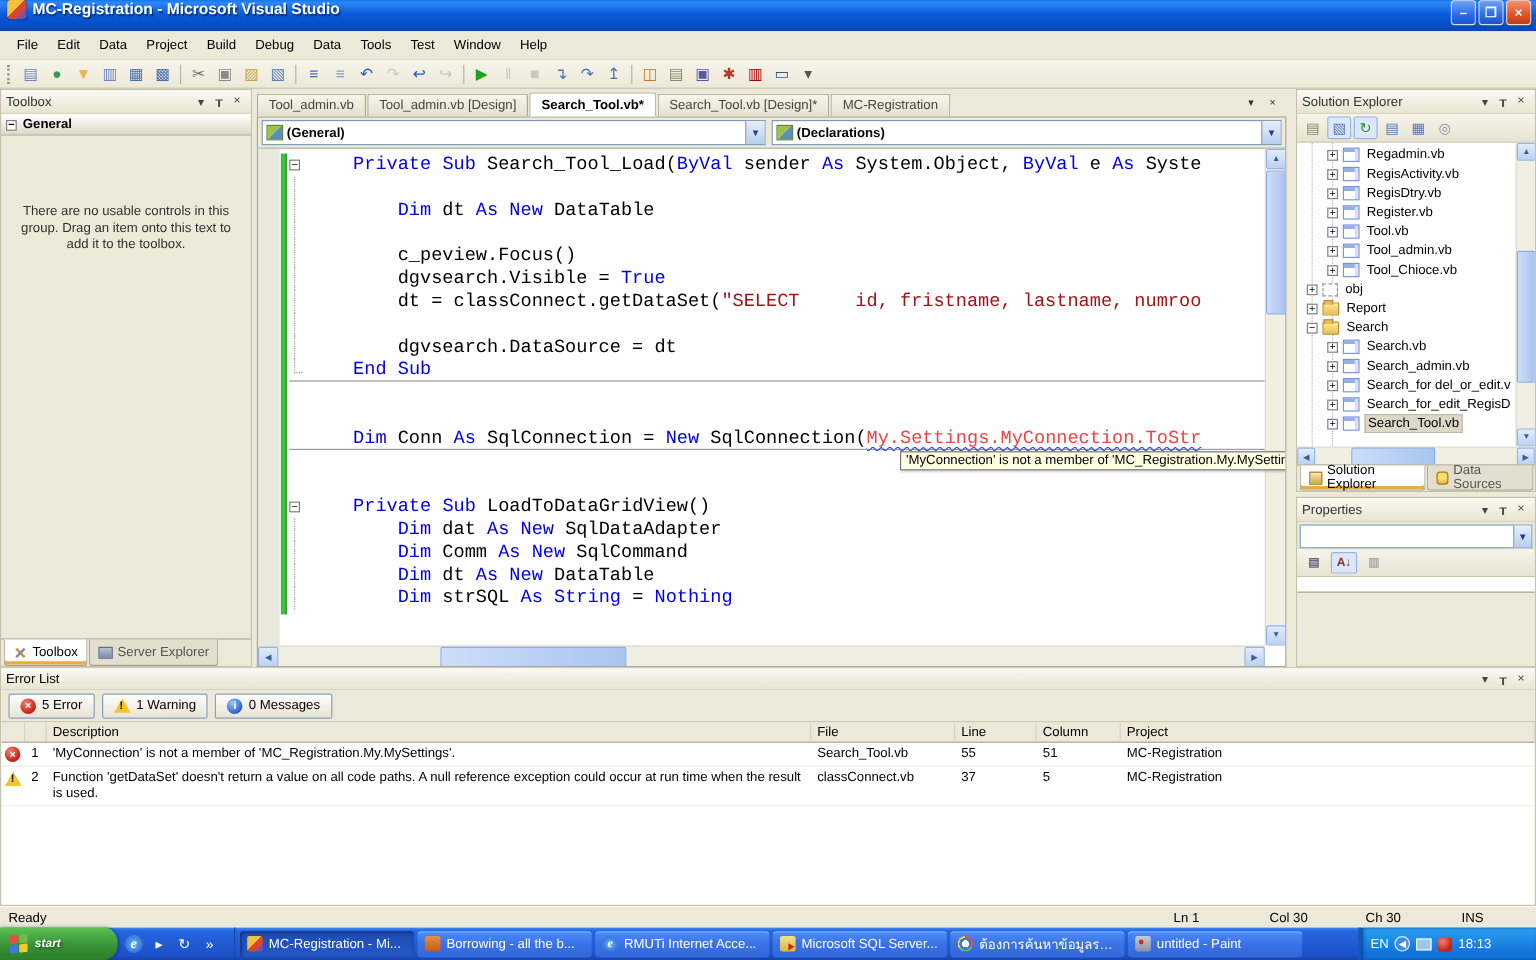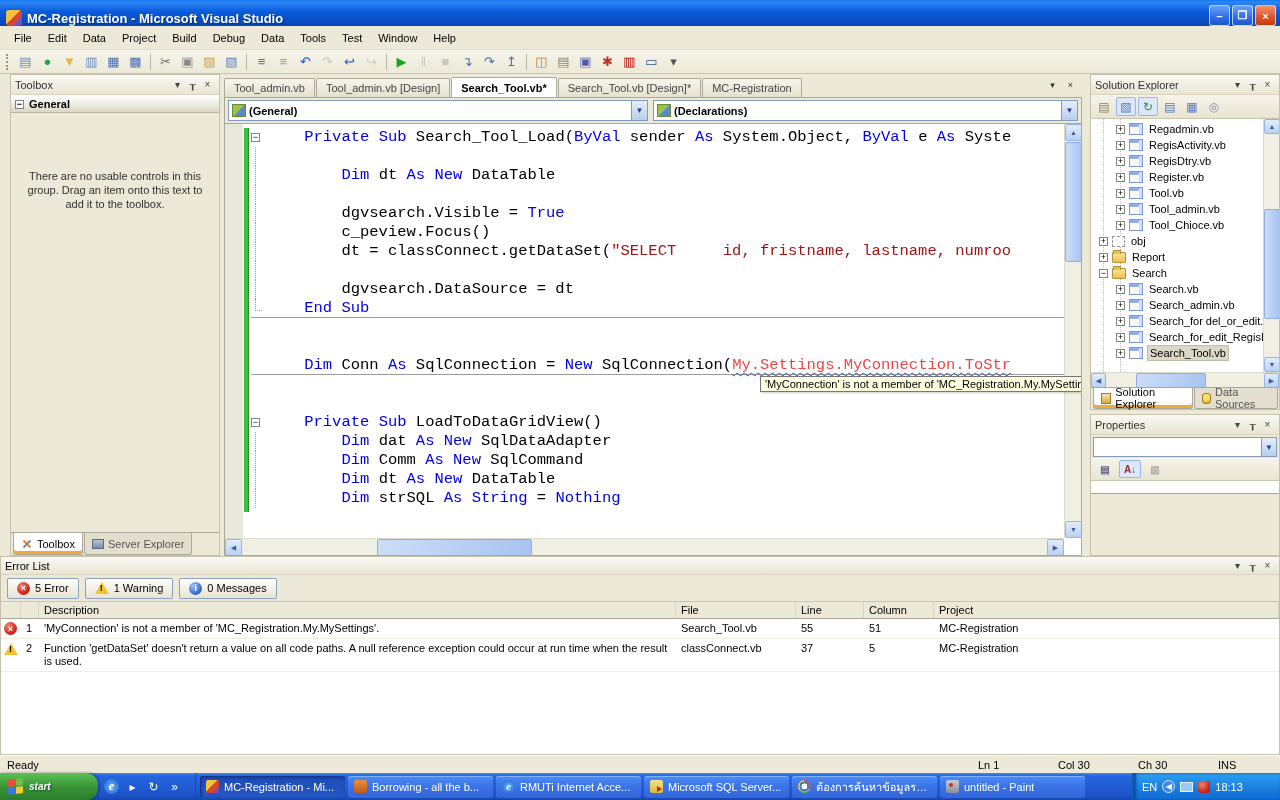--- a/index.html
+++ b/index.html
@@ -1,41 +1,41 @@
 <!DOCTYPE html>
 <html><head>
 <meta charset="utf-8">
 <style>
   * { margin:0; padding:0; box-sizing:border-box; }
   html,body { width:1280px; height:800px; overflow:hidden; font-family:"Liberation Sans",sans-serif; }
   .app { width:1280px; height:800px; display:flex; flex-direction:column; background:#ECE9D8; }
 
   
   .titlebar { height:26px; background:linear-gradient(180deg,#1077F2 0%,#2E86F5 8%,#0A5BDC 45%,#0646B4 100%);
-    display:flex; align-items:flex-end; padding:0 4px; flex:none; }
+    display:flex; align-items:flex-start; padding:0 4px; flex:none; }
   .vs-appicon { width:16px; height:16px; border-radius:3px; margin:0 5px 0 2px;
     background:linear-gradient(135deg,#F3C13D 0 45%,#D8482E 45% 70%,#7A4FB5 70%); box-shadow:0 0 1px #00317E; }
   .title-text { color:#fff; font-weight:bold; font-size:13px; text-shadow:1px 1px 1px #00317E; flex:1; }
   .winbtns { display:flex; gap:2px; }
   .wbtn { width:21px; height:21px; border-radius:3px; border:1px solid #ffffffaa; color:#fff; font-size:11px; font-weight:bold;
     display:flex; align-items:center; justify-content:center; background:linear-gradient(180deg,#6AA2F8,#2E6CE8 60%,#1E55C8); }
   .wbtn.close { background:linear-gradient(180deg,#F0926E,#E0572E 55%,#C23A12); }
 
   
   .menubar { height:24px; background:#ECE9D8; display:flex; align-items:center; padding-left:6px; border-bottom:1px solid #E0DCC8; flex:none; }
   .menu-item { padding:3px 8px; font-size:11px; color:#000; }
   .toolbar { height:24px; background:linear-gradient(180deg,#F6F4EA,#ECE9D8); display:flex; align-items:center; padding-left:4px; gap:1px;
     border-bottom:1px solid #C8C4AE; flex:none; }
   .tb-grip { width:4px; height:16px; border-left:2px dotted #9A9683; margin:0 4px 0 2px; }
   .tbi { width:21px; height:20px; display:flex; align-items:center; justify-content:center; font-size:13px; border-radius:2px; }
   .tbi.dis { opacity:.45; }
   .tb-sep { width:1px; height:16px; background:#B8B49E; margin:0 3px; }
 
   
-  .main { height:482px; display:flex; flex:none;padding-left:10px; }
+  .main { height:482px; display:flex; flex:none; }
   .panel-hdr { height:20px; display:flex; align-items:center; font-size:11px; color:#313131; padding:0 4px;
     background:linear-gradient(180deg,#FAF9F4,#E9E5D2); border-bottom:1px solid #D8D4C0; }
   .panel-hdr .hlabel { flex:1; }
   .hbtn { width:15px; height:14px; display:flex; align-items:center; justify-content:center; font-size:10px; color:#444; }
   .pin-icon { font-family:"DejaVu Sans Mono",monospace; }
 
   
   .toolbox { width:210px; flex:none; display:flex; flex-direction:column; border:1px solid #C5C1AB; background:#ECE9D8; }
   .tbx-group { height:18px; display:flex; align-items:center; gap:5px; padding:0 4px; font-size:11px; font-weight:bold;
     background:linear-gradient(180deg,#FFFFFF,#DCD8C6); border-bottom:1px solid #B8B49E; border-top:1px solid #fff; }
@@ -331,25 +331,25 @@
             <div class="crow">
               <span class="om-v"></span>
               <span class="ct"><span class="c-p">        </span><span class="c-k">Dim</span><span class="c-p"> dt </span><span class="c-k">As</span><span class="c-p"> </span><span class="c-k">New</span><span class="c-p"> DataTable</span></span>
             </div>
             <div class="crow">
               <span class="om-v"></span>
               <span class="ct"></span>
             </div>
             <div class="crow">
               <span class="om-v"></span>
+              <span class="ct"><span class="c-p">        c_peview.Focus()</span></span>
+            </div>
+            <div class="crow">
+              <span class="om-v"></span>
               <span class="ct"><span class="c-p">        dgvsearch.Visible = </span><span class="c-k">True</span></span>
-            </div>
-            <div class="crow">
-              <span class="om-v"></span>
-              <span class="ct"><span class="c-p">        c_peview.Focus()</span></span>
             </div>
             <div class="crow">
               <span class="om-v"></span>
               <span class="ct"><span class="c-p">        dt = classConnect.getDataSet(</span><span class="c-s">"SELECT     id, fristname, lastname, numroo</span></span>
             </div>
             <div class="crow">
               <span class="om-v"></span>
               <span class="ct"></span>
             </div>
             <div class="crow">

